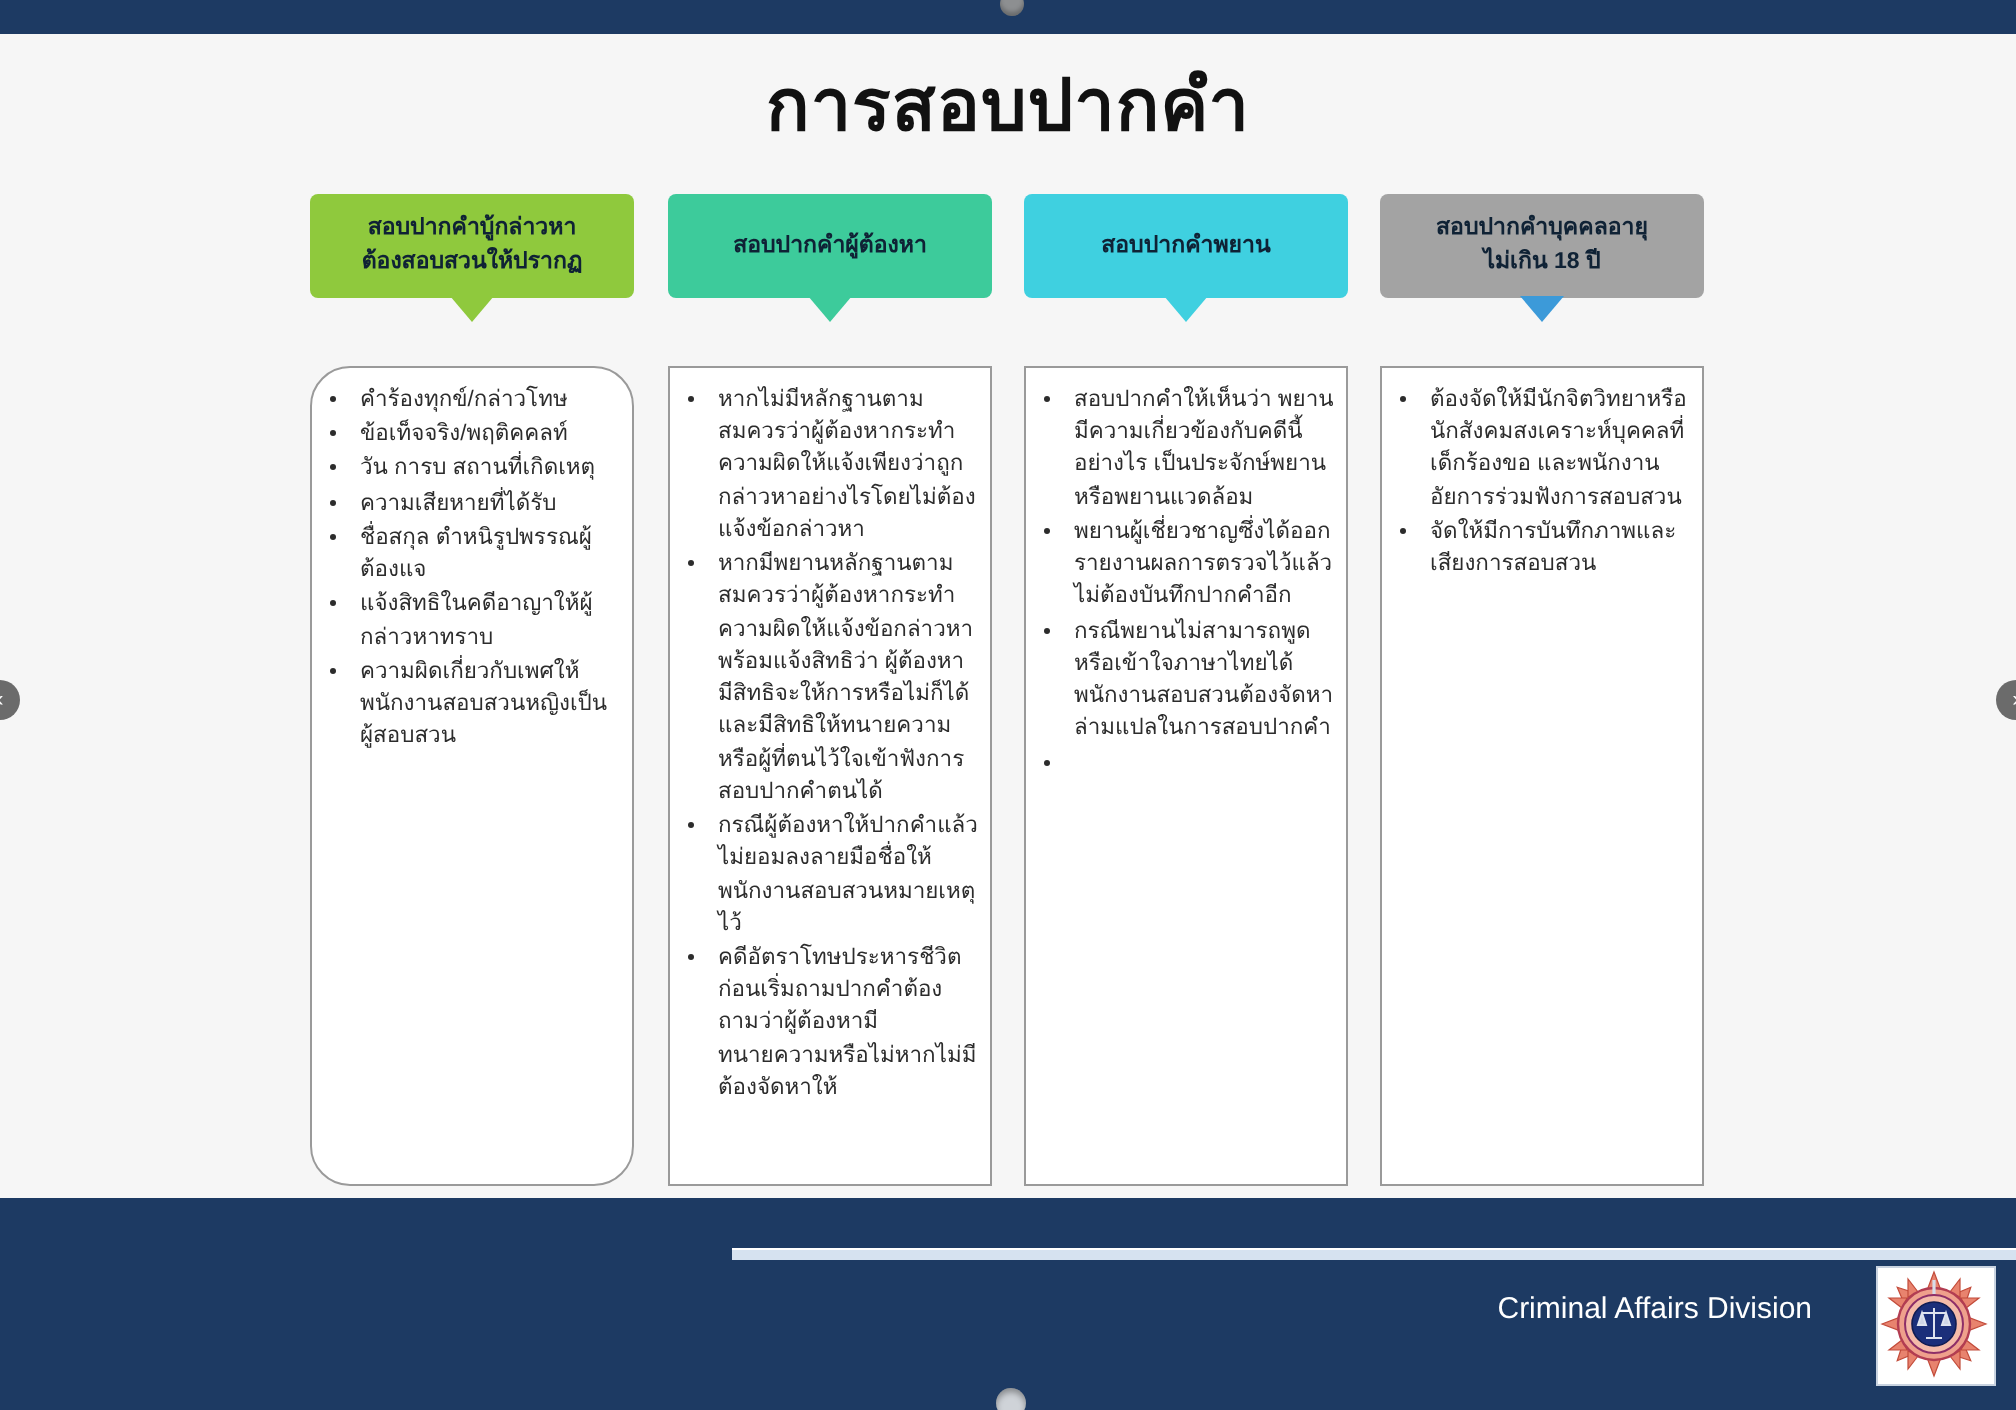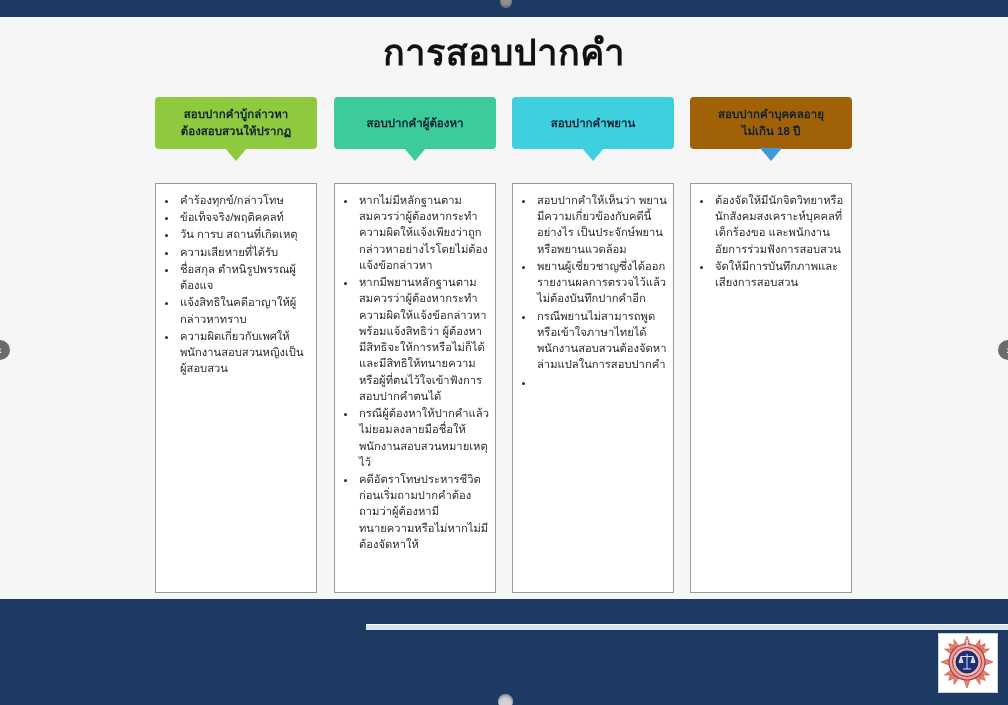--- a/index.html
+++ b/index.html
@@ -210,21 +210,21 @@
     <div class="columns">
 
       <div class="column col-0">
         <div class="col-header" style="background: rgb(143, 201, 61);">
           <span>
             <span>สอบปากคำบู้กล่าวหา</span><br>
             <span>ต้องสอบสวนให้ปรากฏ</span>
           </span>
           <span class="arrow" style="border-top-color: rgb(143, 201, 61);"></span>
         </div>
-        <div class="col-body" style="height: 410px;">
+        <div class="col-body" style="height: 410px; border-radius: 20px;">
           <ul>
             <li>คำร้องทุกข์/กล่าวโทษ</li>
             <li>ข้อเท็จจริง/พฤติคคลท์</li>
             <li>วัน การบ สถานที่เกิดเหตุ</li>
             <li>ความเสียหายที่ได้รับ</li>
             <li>ชื่อสกุล ตำหนิรูปพรรณผู้ต้องแจ</li>
             <li>แจ้งสิทธิในคดีอาญาให้ผู้กล่าวหาทราบ</li>
             <li>ความผิดเกี่ยวกับเพศให้พนักงานสอบสวนหญิงเป็นผู้สอบสวน</li>
           </ul>
         </div>
@@ -254,41 +254,42 @@
           <ul>
             <li>หากไม่มีหลักฐานตามสมควรว่าผู้ต้องหากระทำความผิดให้แจ้งเพียงว่าถูกกล่าวหาอย่างไรโดยไม่ต้องแจ้งข้อกล่าวหา</li>
             <li>หากมีพยานหลักฐานตามสมควรว่าผู้ต้องหากระทำความผิดให้แจ้งข้อกล่าวหาพร้อมแจ้งสิทธิว่า ผู้ต้องหามีสิทธิจะให้การหรือไม่ก็ได้ และมีสิทธิให้ทนายความหรือผู้ที่ตนไว้ใจเข้าฟังการสอบปากคำตนได้</li>
             <li>กรณีผู้ต้องหาให้ปากคำแล้วไม่ยอมลงลายมือชื่อให้พนักงานสอบสวนหมายเหตุไว้</li>
             <li>คดีอัตราโทษประหารชีวิตก่อนเริ่มถามปากคำต้องถามว่าผู้ต้องหามีทนายความหรือไม่หากไม่มีต้องจัดหาให้</li>
           </ul>
         </div>
       </div>
 
       <div class="column col-3">
-        <div class="col-header" style="background: #a16207;">
+        <div class="col-header" style="background: #a3a3a3;">
           <span>
             <span>สอบปากคำบุคคลอายุ</span><br>
             <span>ไม่เกิน 18 ปี</span>
           </span>
           <span class="arrow" style="border-top-color: rgb(60, 154, 217);"></span>
         </div>
         <div class="col-body" style="height: 410px;">
           <ul>
             <li>ต้องจัดให้มีนักจิตวิทยาหรือนักสังคมสงเคราะห์บุคคลที่เด็กร้องขอ และพนักงานอัยการร่วมฟังการสอบสวน</li>
             <li>จัดให้มีการบันทึกภาพและเสียงการสอบสวน</li>
           </ul>
         </div>
       </div>
 
     </div>
   </div>
 
   <div class="footer">
     <div class="footer-rule"></div>
     <div class="footer-text">
+      <div class="en">Criminal Affairs Division</div>
     </div>
     <div class="footer-logo">
       <svg width="56" height="56" viewBox="0 0 56 56">
         <g transform="translate(28,28)">
           <g fill="#e8836e" stroke="#c24b3a" stroke-width="0.6">
             <path d="M0,-26 L3.4,-17 L-3.4,-17 Z"></path>
             <path d="M18.4,-18.4 L15.5,-9.5 L10.1,-14.9 Z" transform="rotate(0)"></path>
             <path d="M26,0 L17,3.4 L17,-3.4 Z"></path>
             <path d="M18.4,18.4 L9.5,15.5 L14.9,10.1 Z"></path>
             <path d="M0,26 L-3.4,17 L3.4,17 Z"></path>

